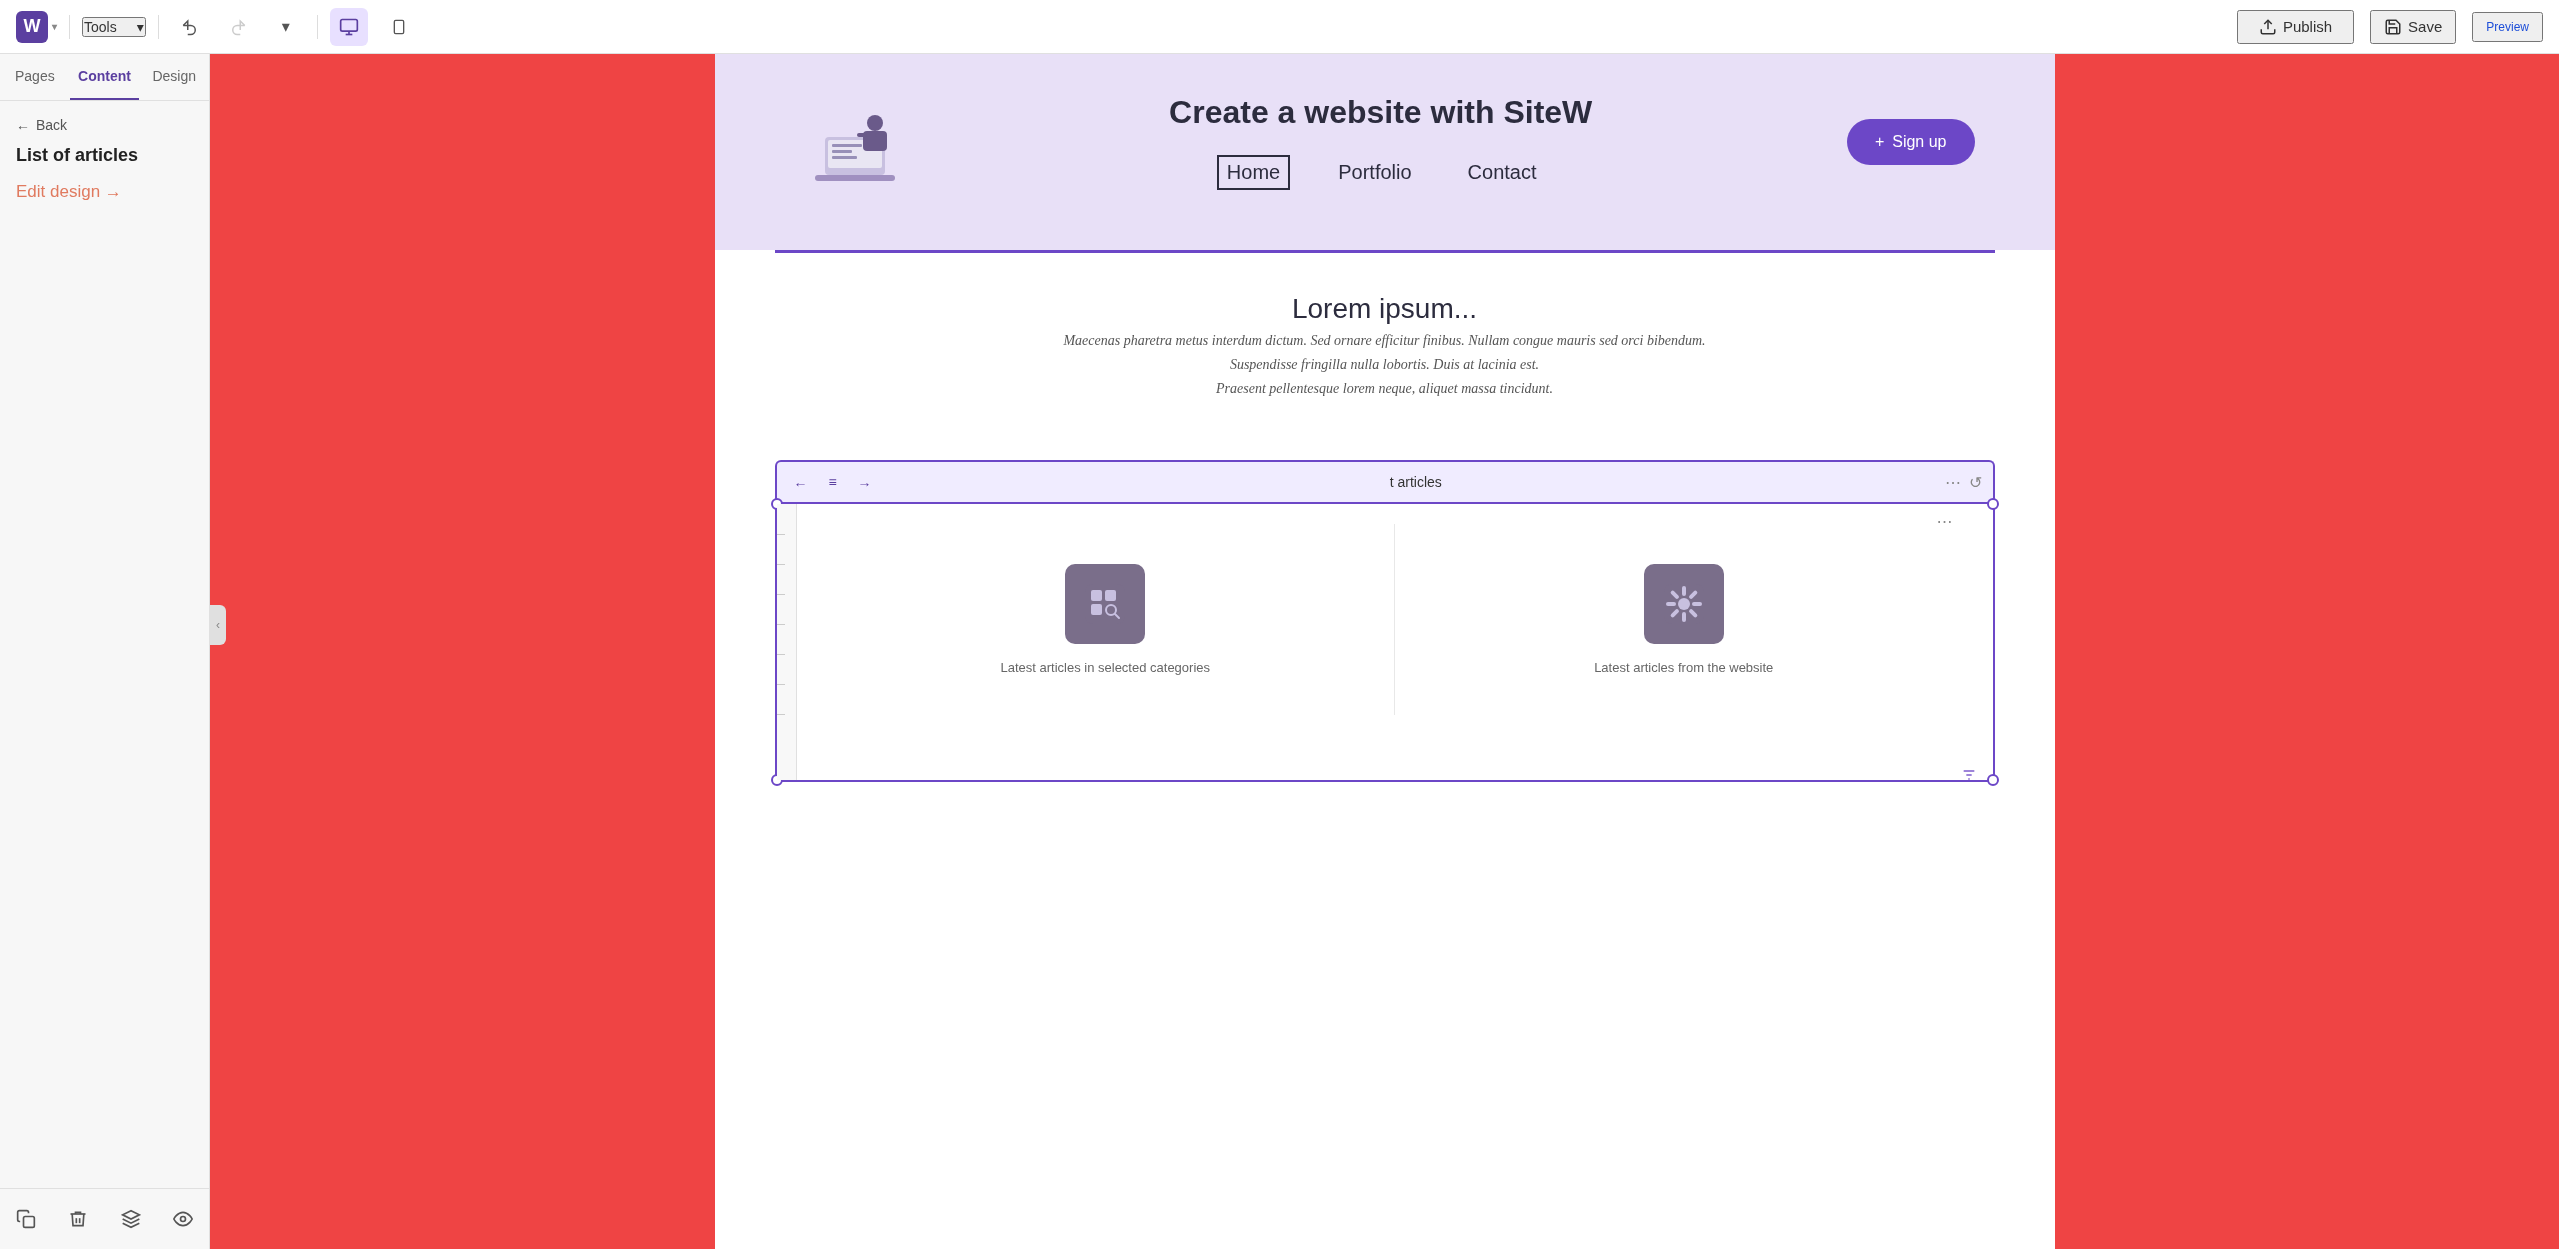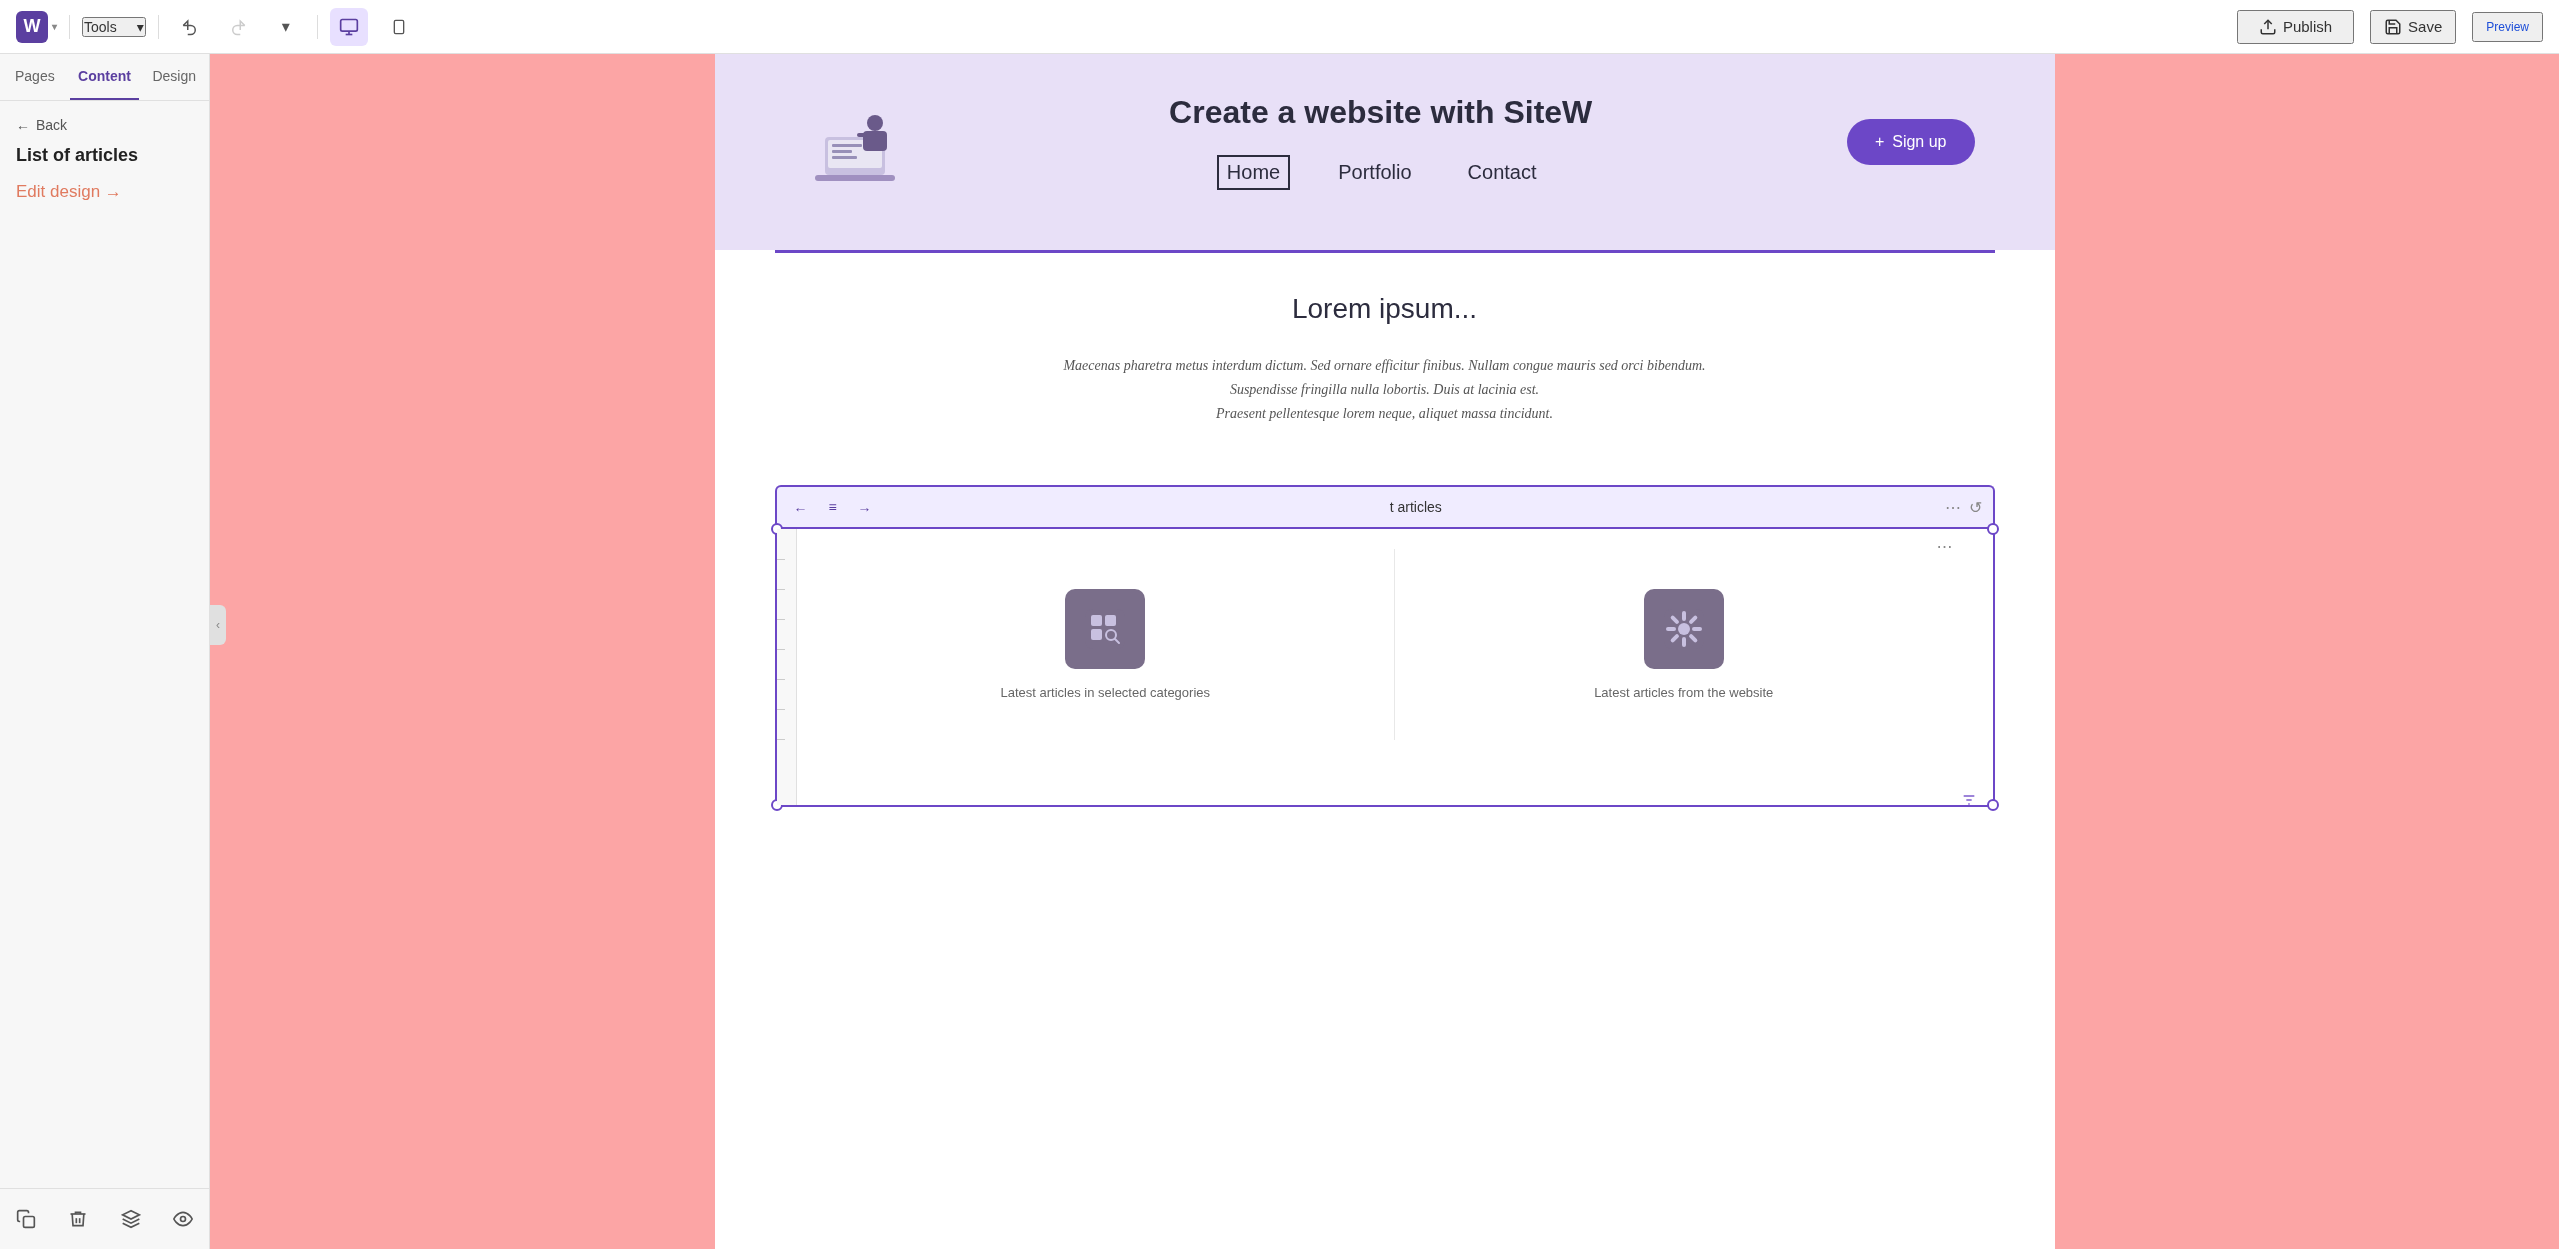--- a/index.html
+++ b/index.html
@@ -39,21 +39,21 @@
     .section-title { font-size: 18px; font-weight: 600; color: #222; margin-bottom: 16px; }
     .edit-design-link { font-size: 17px; color: #e07a5f; cursor: pointer; display: flex; align-items: center; gap: 4px; }
 
     
     .sidebar-bottom { display: flex; align-items: center; justify-content: space-around; padding: 12px 0; border-top: 1px solid #e0e0e0; }
     .sidebar-bottom-icon { width: 36px; height: 36px; display: flex; align-items: center; justify-content: center; cursor: pointer; border-radius: 6px; color: #555; font-size: 18px; }
 
     
     .canvas-area {
       position: fixed; left: 210px; top: 54px; right: 0; bottom: 0;
-      background: #fca5a5; overflow: auto; display: flex; flex-direction: column; align-items: center;
+      background: #ef4444; overflow: auto; display: flex; flex-direction: column; align-items: center;
     }
 
     
     .website-preview {
       width: 1340px; min-height: 1200px; background: #fff; margin: 0 auto;
       position: relative;
     }
 
     
     .hero-section {
@@ -66,21 +66,21 @@
     .hero-nav { display: flex; gap: 40px; align-items: center; }
     .nav-link { font-size: 20px; color: #2c2c3e; cursor: pointer; padding: 4px 8px; }
     .nav-link.active { border: 2px solid #2c2c3e; }
     .hero-signup { background: #6c47c7; color: #fff; border: none; border-radius: 30px; padding: 14px 28px; font-size: 16px; cursor: pointer; display: flex; align-items: center; gap: 8px; }
 
     
     .blue-separator { height: 3px; background: linear-gradient(to right, transparent 60px, #6c47c7 60px, #6c47c7 calc(100% - 60px), transparent calc(100% - 60px)); margin: 0; }
 
     
     .content-section { padding: 40px 80px; text-align: center; }
-    .content-title { font-size: 28px; color: #2c2c3e; margin-bottom: 29px; font-weight: 500; }
+    .content-title { font-size: 28px; color: #2c2c3e; margin-bottom: 4px; font-weight: 500; }
     .content-text { font-family: Georgia, serif; font-style: italic; color: #555; font-size: 14px; line-height: 1.7; max-width: 700px; margin: 0 auto; }
 
     
     .article-block-area { padding: 20px 60px 40px; }
     .block-toolbar-icon { width: 28px; height: 28px; display: flex; align-items: center; justify-content: center; cursor: pointer; color: #5b3fa0; font-size: 14px; }
     .block-label { font-size: 14px; color: #333; margin-left: 8px; }
 
     
     .article-selection-box {
       border: 2px solid #6c47c7; border-radius: 4px;

